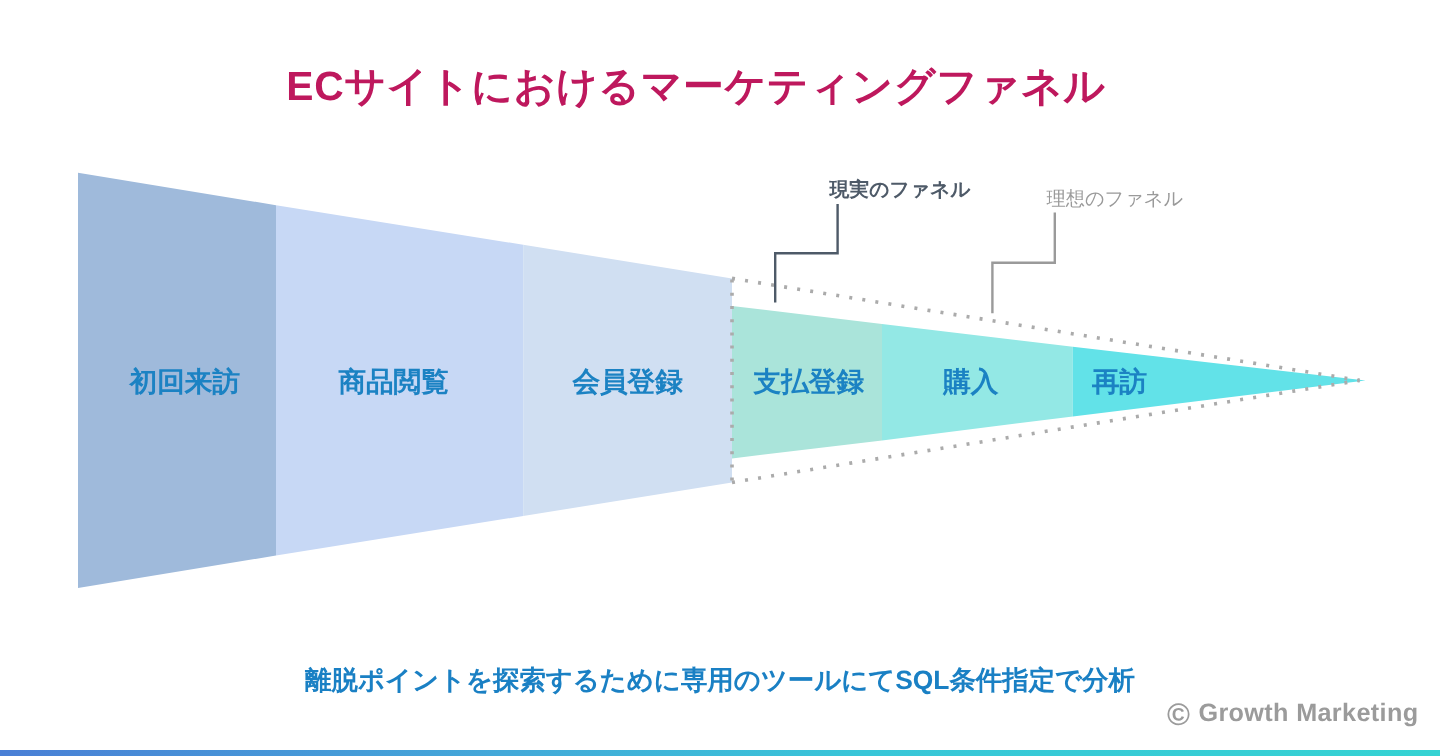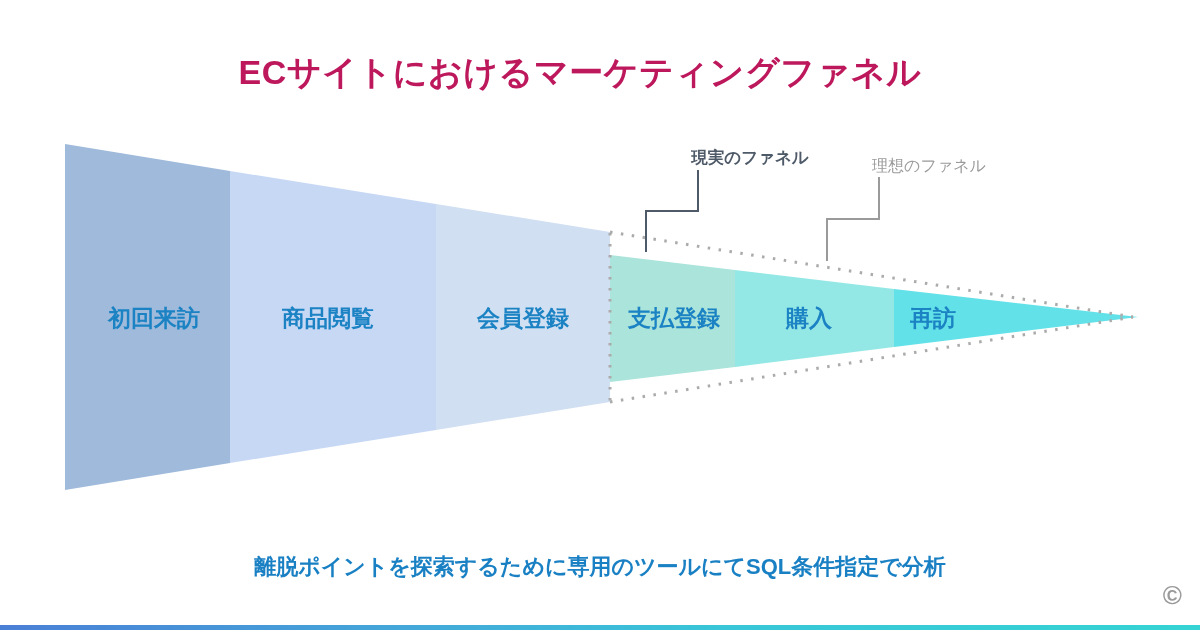--- a/index.html
+++ b/index.html
@@ -73,15 +73,16 @@
   <text class="stage-label" x="523" y="326" text-anchor="middle">会員登録</text>
   <text class="stage-label" x="674" y="326" text-anchor="middle">支払登録</text>
   <text class="stage-label" x="809" y="326" text-anchor="middle">購入</text>
   <text class="stage-label" x="933" y="326" text-anchor="middle">再訪</text>
 </svg>
 
 <div class="caption">離脱ポイントを探索するために専用のツールにてSQL条件指定で分析</div>
 
 <div class="brand">
   <span class="c-icon">©</span>
+  <span class="b-name">Growth Marketing</span>
 </div>
 
 <div class="accent-bar"></div>
 
 </body></html>

